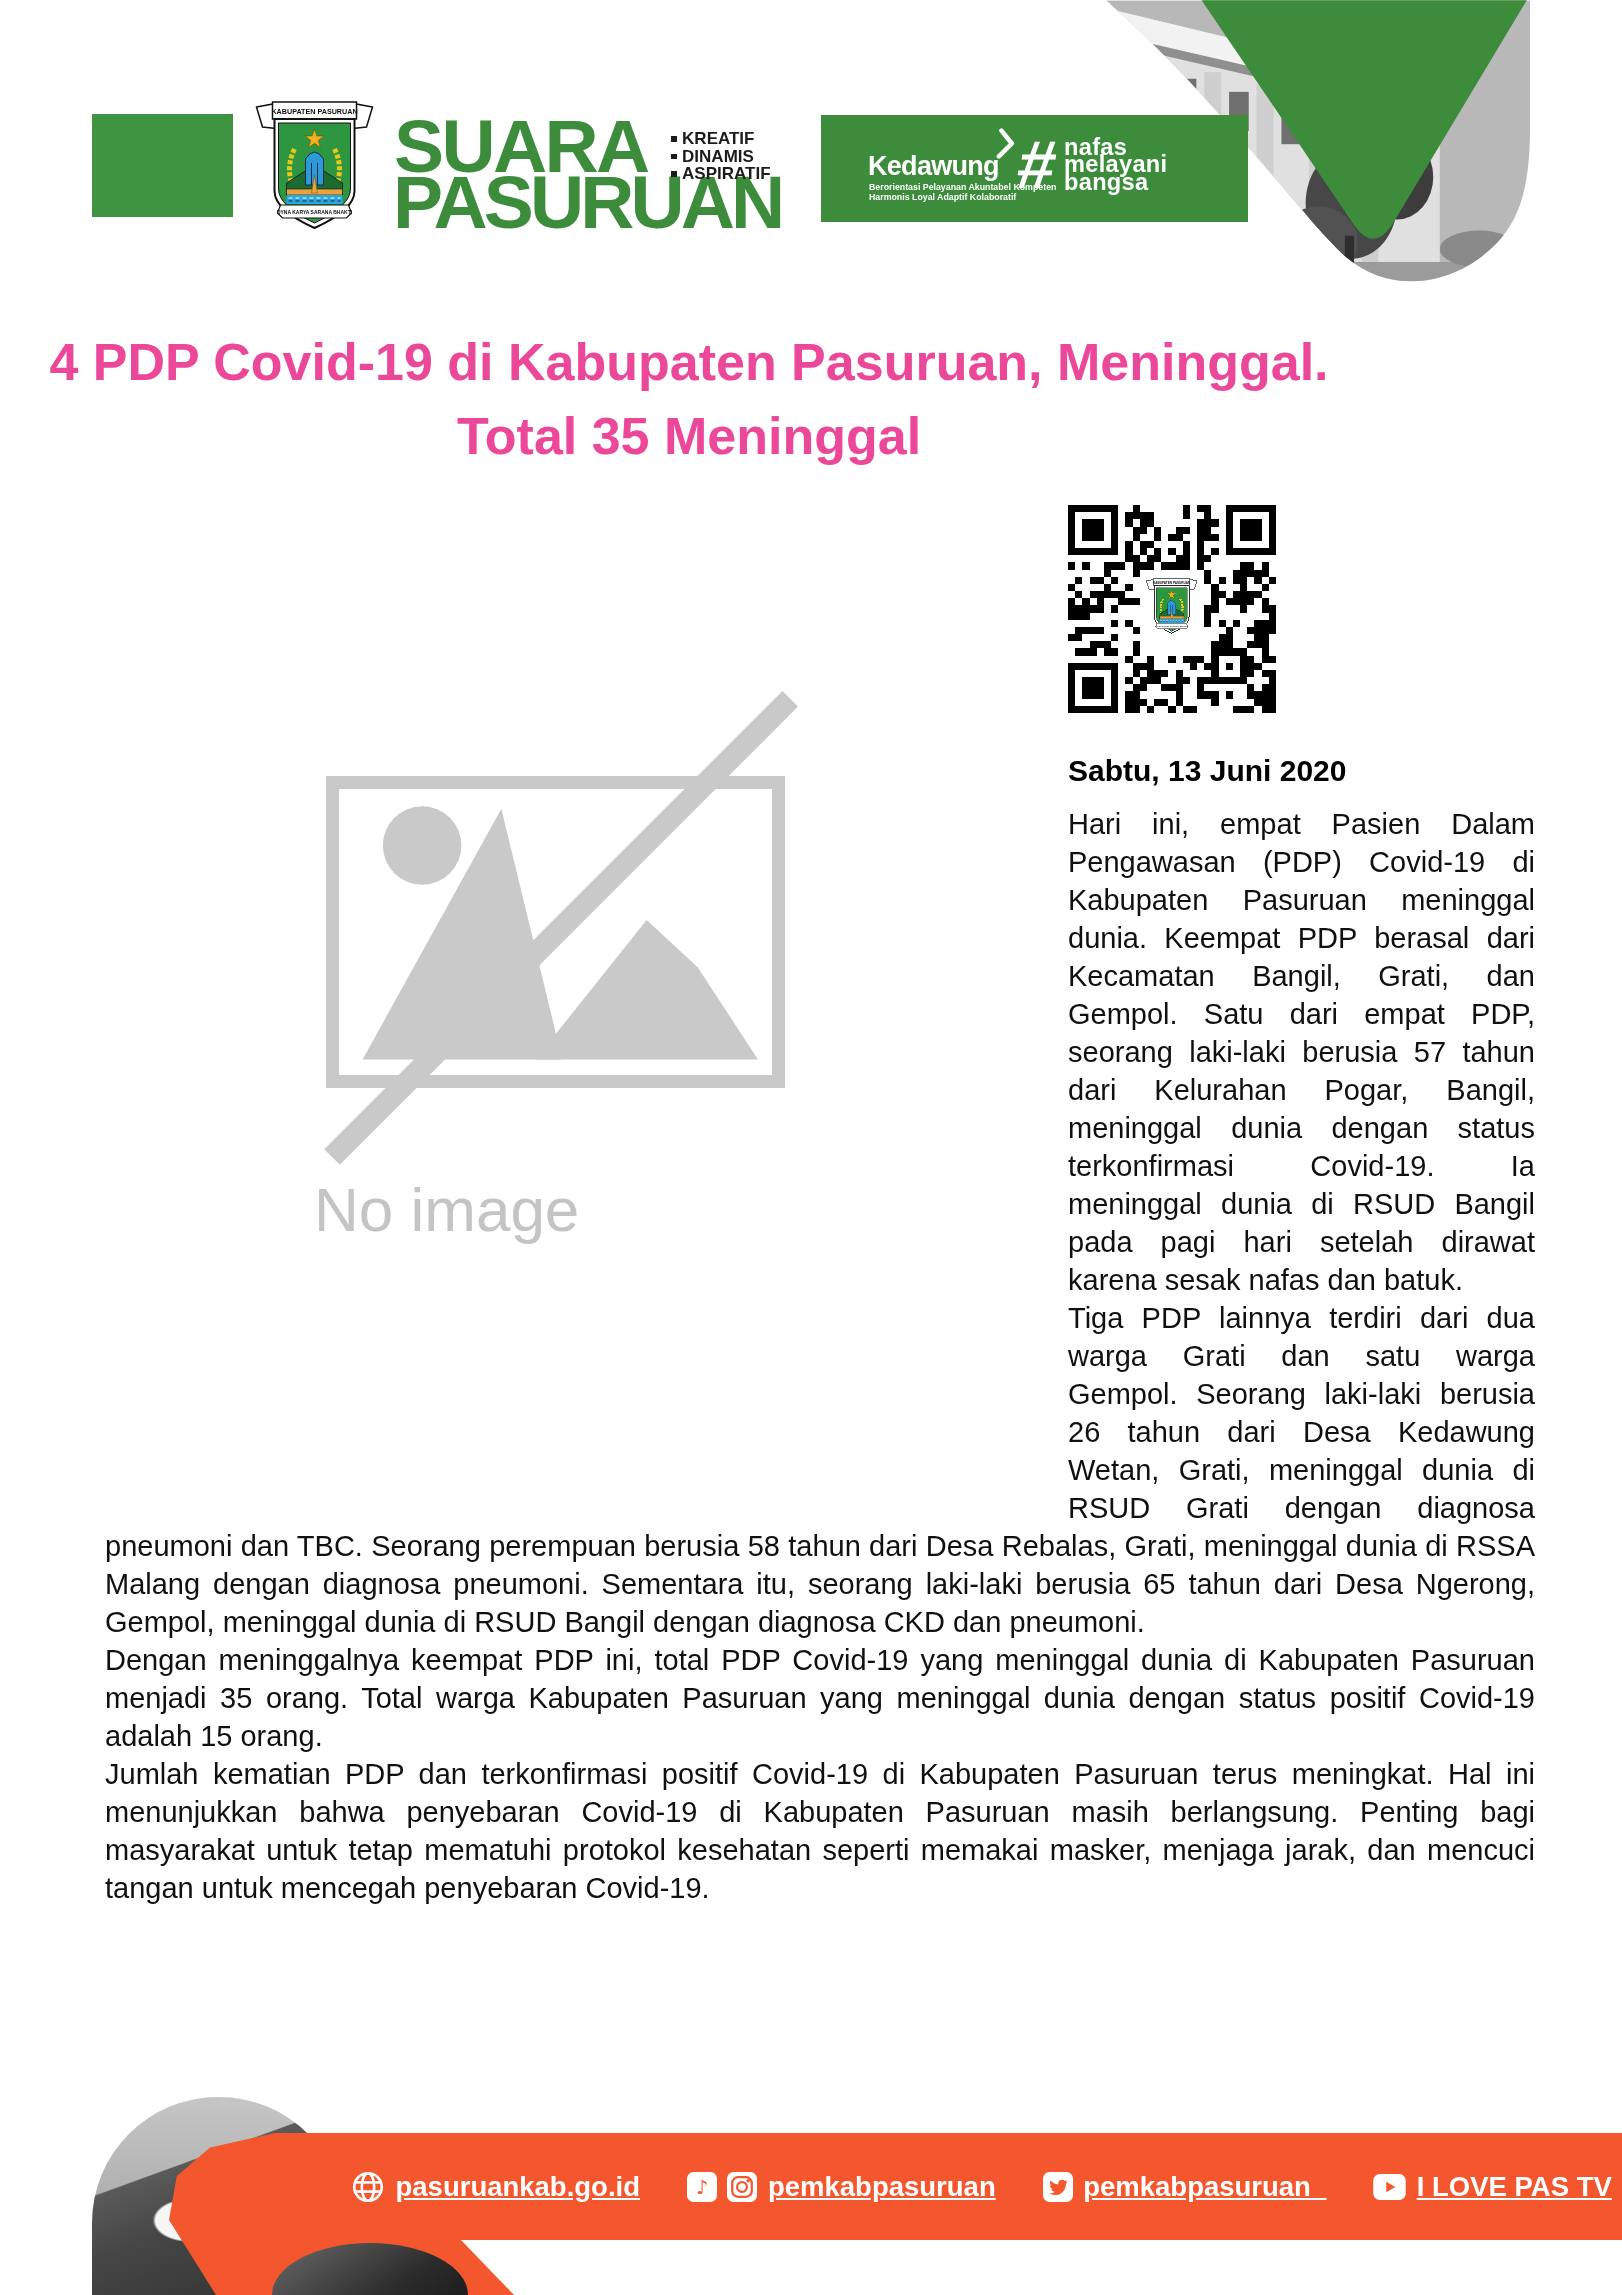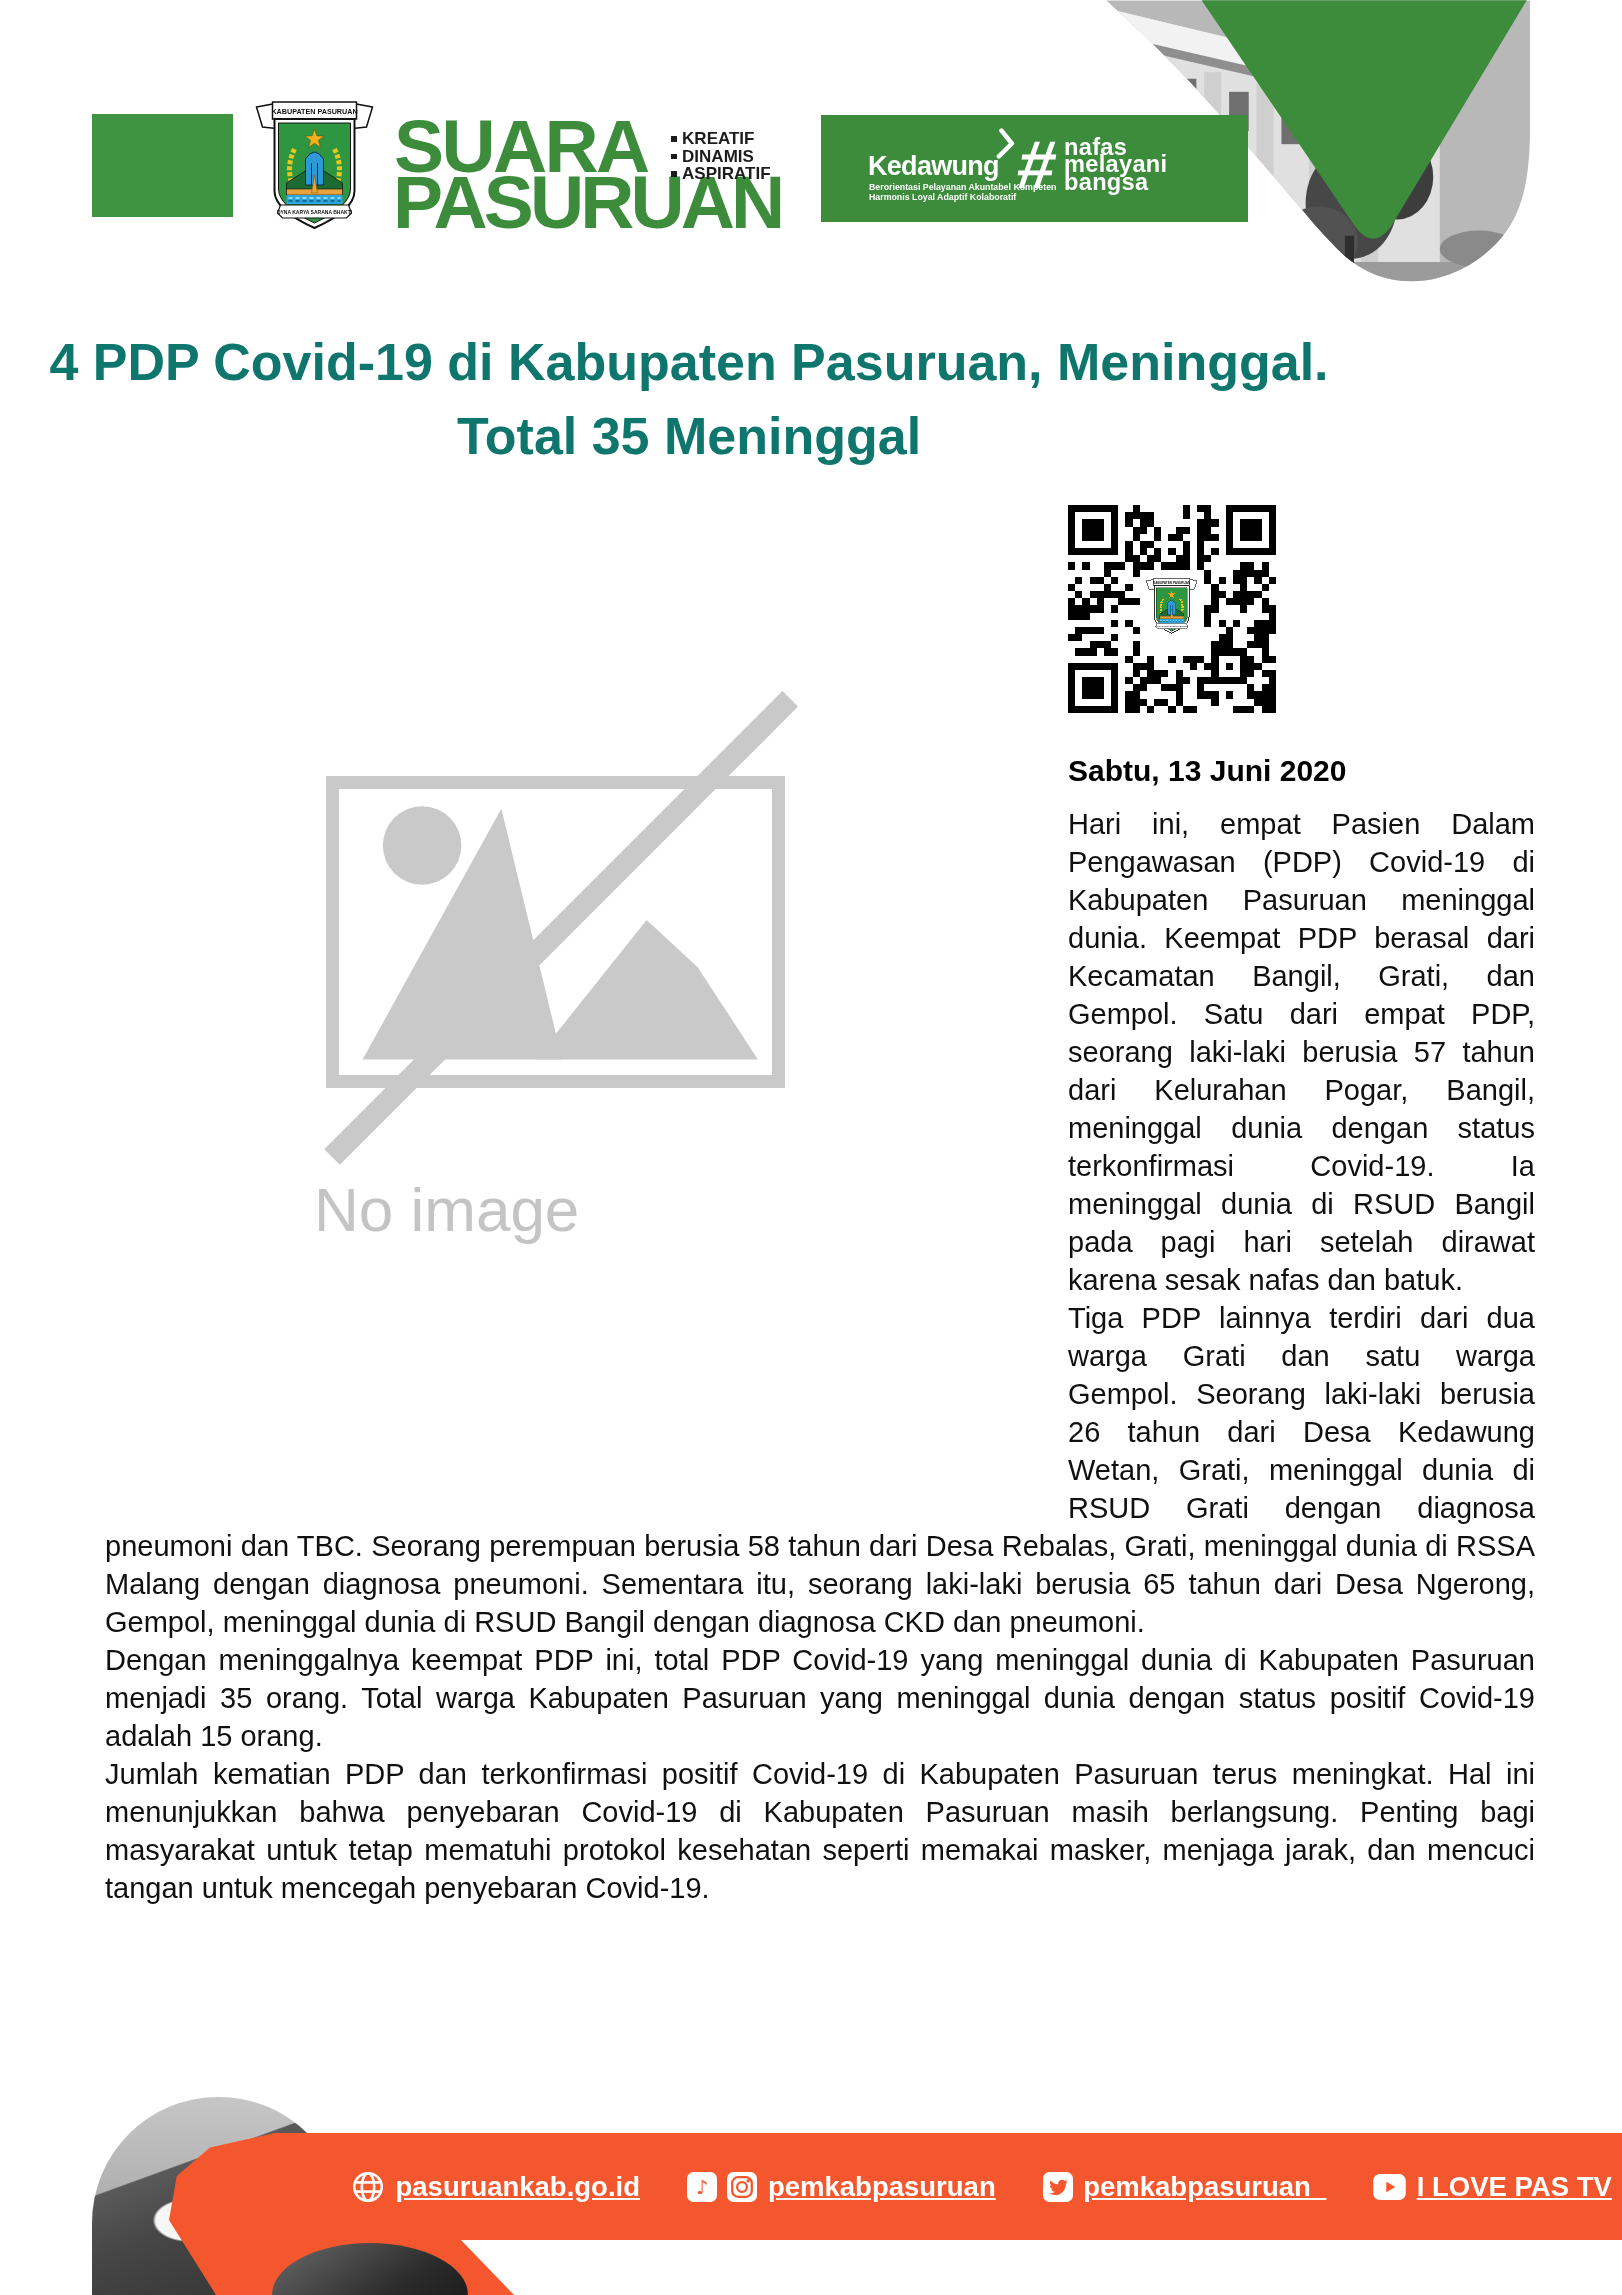--- a/index.html
+++ b/index.html
@@ -21,21 +21,21 @@
   .tagline .tlabel{font-size:17px;font-weight:bold;color:#1c1c1c;letter-spacing:0;}
   .green-band{position:absolute;left:821px;top:115px;width:427px;height:107px;background:#3C8C3C;z-index:3;}
   .berakhlak{position:absolute;left:868px;top:151px;z-index:4;color:#fff;font-weight:bold;font-size:27px;letter-spacing:-0.7px;}
   .berakhlak-sub{position:absolute;left:869px;top:183px;z-index:4;color:#fff;font-size:8.8px;line-height:9.8px;font-weight:bold;}
   .chev{position:absolute;left:995px;top:128px;z-index:4;}
   .hash-sym{position:absolute;left:1018px;top:130px;z-index:4;color:#fff;font-size:68px;font-weight:bold;transform:skewX(-8deg);line-height:1;}
   .hash-lines{position:absolute;left:1064px;top:139px;z-index:4;color:#fff;font-weight:bold;font-size:23.6px;line-height:17.3px;letter-spacing:0.3px;}
   .photo-svg{position:absolute;left:1021px;top:0;z-index:2;}
 
   
-  .title{position:absolute;left:0;top:325px;width:1378px;text-align:center;font-weight:bold;font-size:52px;line-height:74px;color:#0f766e;}
+  .title{position:absolute;left:0;top:325px;width:1378px;text-align:center;font-weight:bold;font-size:52px;line-height:74px;color:#ec4899;}
 
   
   .article{position:absolute;left:105px;top:505px;width:1430px;}
   .left-float{float:left;width:963px;height:1000px;position:relative;}
   .ni-frame{position:absolute;left:221px;top:271px;width:459px;height:312px;border:13px solid #c9c9c9;background:#fff;}
   .ni-slash{position:absolute;left:132px;top:412px;width:648px;height:21.6px;background:#c9c9c9;transform:rotate(-45deg);}
   .ni-label{position:absolute;left:209px;top:669px;width:459px;text-align:left;font-size:62px;color:#c4c4c4;}
   .qr-wrap{display:flow-root;}
   .qr-wrap svg{display:block;}
   .date{margin-top:41px;font-size:30px;font-weight:bold;color:#000;}

